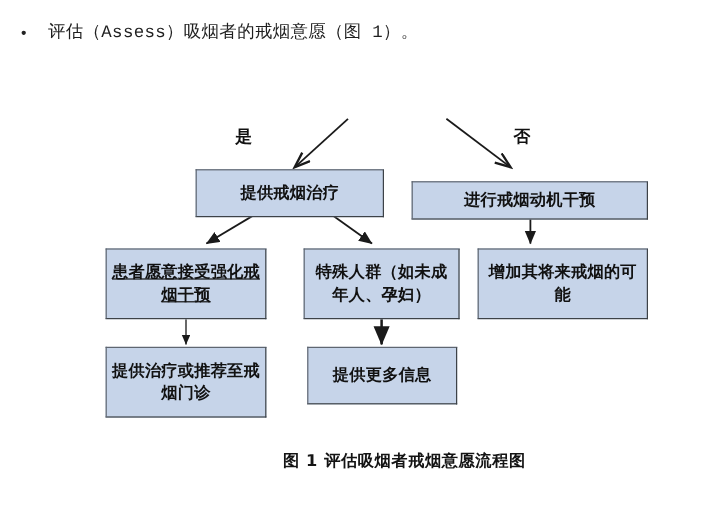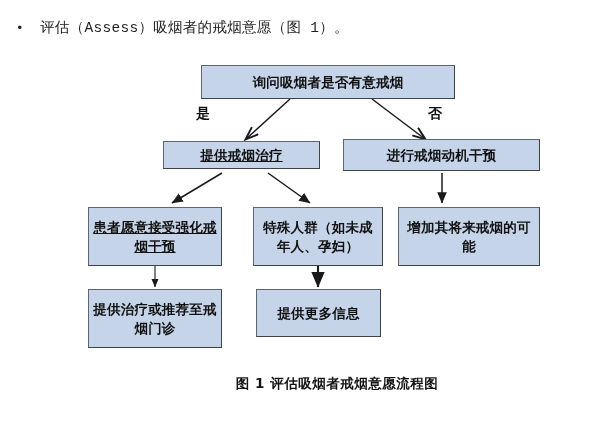--- a/index.html
+++ b/index.html
@@ -123,27 +123,26 @@
 
     <line x1="268" y1="118" x2="310" y2="148" stroke="#1a1a1a" stroke-width="1.5" marker-end="url(#arrowhead)"></line>
 
     <line x1="442" y1="118" x2="442" y2="148" stroke="#1a1a1a" stroke-width="1.5" marker-end="url(#arrowhead)"></line>
 
     <line x1="155" y1="211" x2="155" y2="232" stroke="#1a1a1a" stroke-width="1.1" marker-end="url(#arrowhead)"></line>
 
     <line x1="318" y1="211" x2="318" y2="232" stroke="#1a1a1a" stroke-width="2.1" marker-end="url(#arrowhead)"></line>
   </svg>
 
-  <div class="node" style="left:201px; top:10px; width:254px; height:34px;">询问吸烟者是否有意戒烟</div>
 
   <span class="edge-label" style="left:196px; top:50px;">是</span>
   <span class="edge-label" style="left:428px; top:50px;">否</span>
 
-  <div class="node" style="left:163px; top:86px; width:157px; height:28px;text-decoration:underline;">提供戒烟治疗</div>
-  <div class="node" style="left:343px; top:84px; width:197px; height:32px;">进行戒烟动机干预</div>
+  <div class="node" style="left:163px; top:86px; width:157px; height:40px;">提供戒烟治疗</div>
+  <div class="node" style="left:343px; top:96px; width:197px; height:32px;">进行戒烟动机干预</div>
 
   <div class="node" style="left:88px; top:152px; width:134px; height:59px;text-decoration:underline;">患者愿意接受强化戒烟干预</div>
   <div class="node" style="left:253px; top:152px; width:130px; height:59px;">特殊人群（如未成年人、孕妇）</div>
   <div class="node" style="left:398px; top:152px; width:142px; height:59px;">增加其将来戒烟的可能</div>
 
   <div class="node" style="left:88px; top:234px; width:134px; height:59px;">提供治疗或推荐至戒烟门诊</div>
   <div class="node" style="left:256px; top:234px; width:125px; height:48px;">提供更多信息</div>
 
 </div>
 

